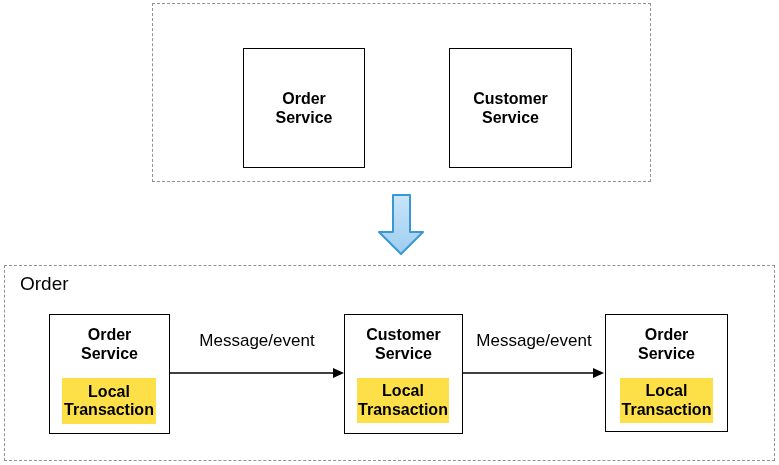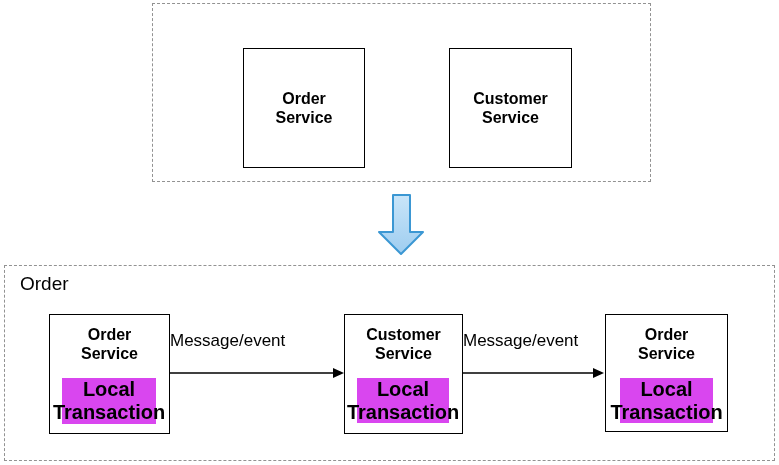--- a/index.html
+++ b/index.html
@@ -41,32 +41,33 @@
     line-height: 1.2;
     text-align: center;
     white-space: pre-line;
   }
   .saga-node .node-label {
     display: block;
     margin-top: 10px;
   }
   .sub-box {
     position: absolute;
-    background: #d946ef;
+    background: #fde047;
     display: flex;
     align-items: center;
     justify-content: center;
-    font-size: 20px;
+    font-size: 16px;
     line-height: 1.15;
     text-align: center;
     white-space: pre-line;
   }
   .edge-label {
     position: absolute;
     font-size: 17px;
+    text-align: center;
     white-space: nowrap;
   }
   svg.edge, svg.big-arrow { position: absolute; display: block; }
 
   
   .g-2pc { left: 152px; top: 3px; width: 499px; height: 179px; }
   .g-2pc .group-title { left: 17px; top: 11px; }
   .n-2pc-order    { left: 90px;  top: 44px; width: 122px; height: 120px; }
   .n-2pc-customer { left: 296px; top: 44px; width: 123px; height: 120px; }
 

